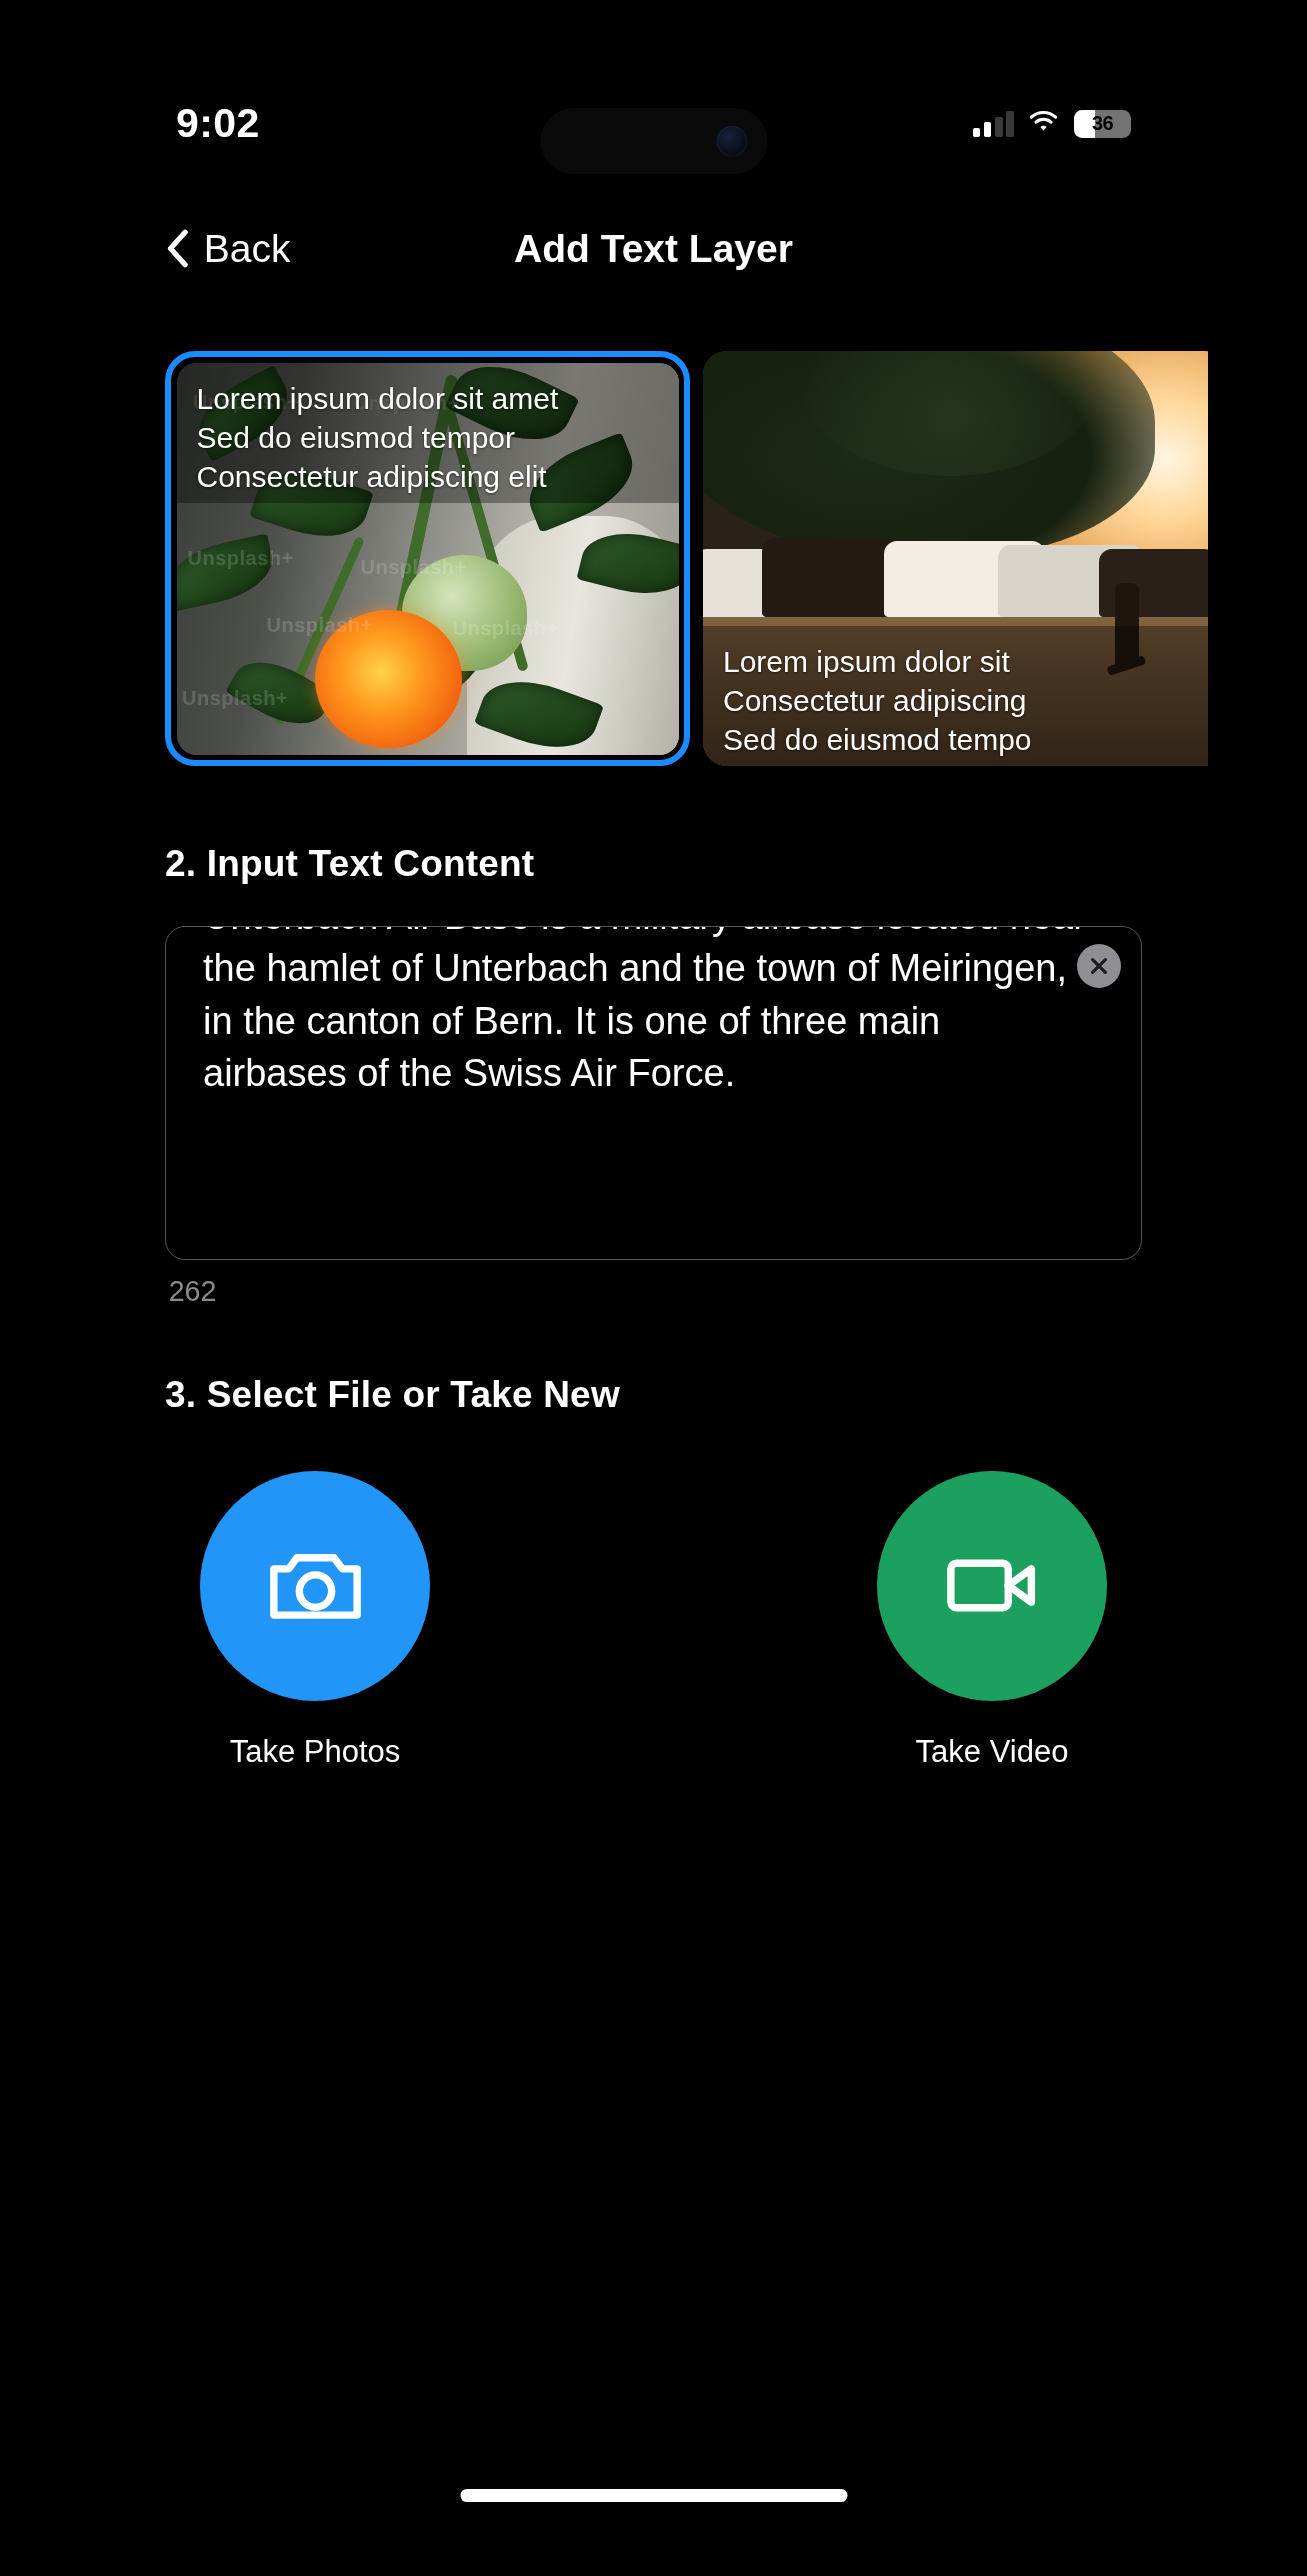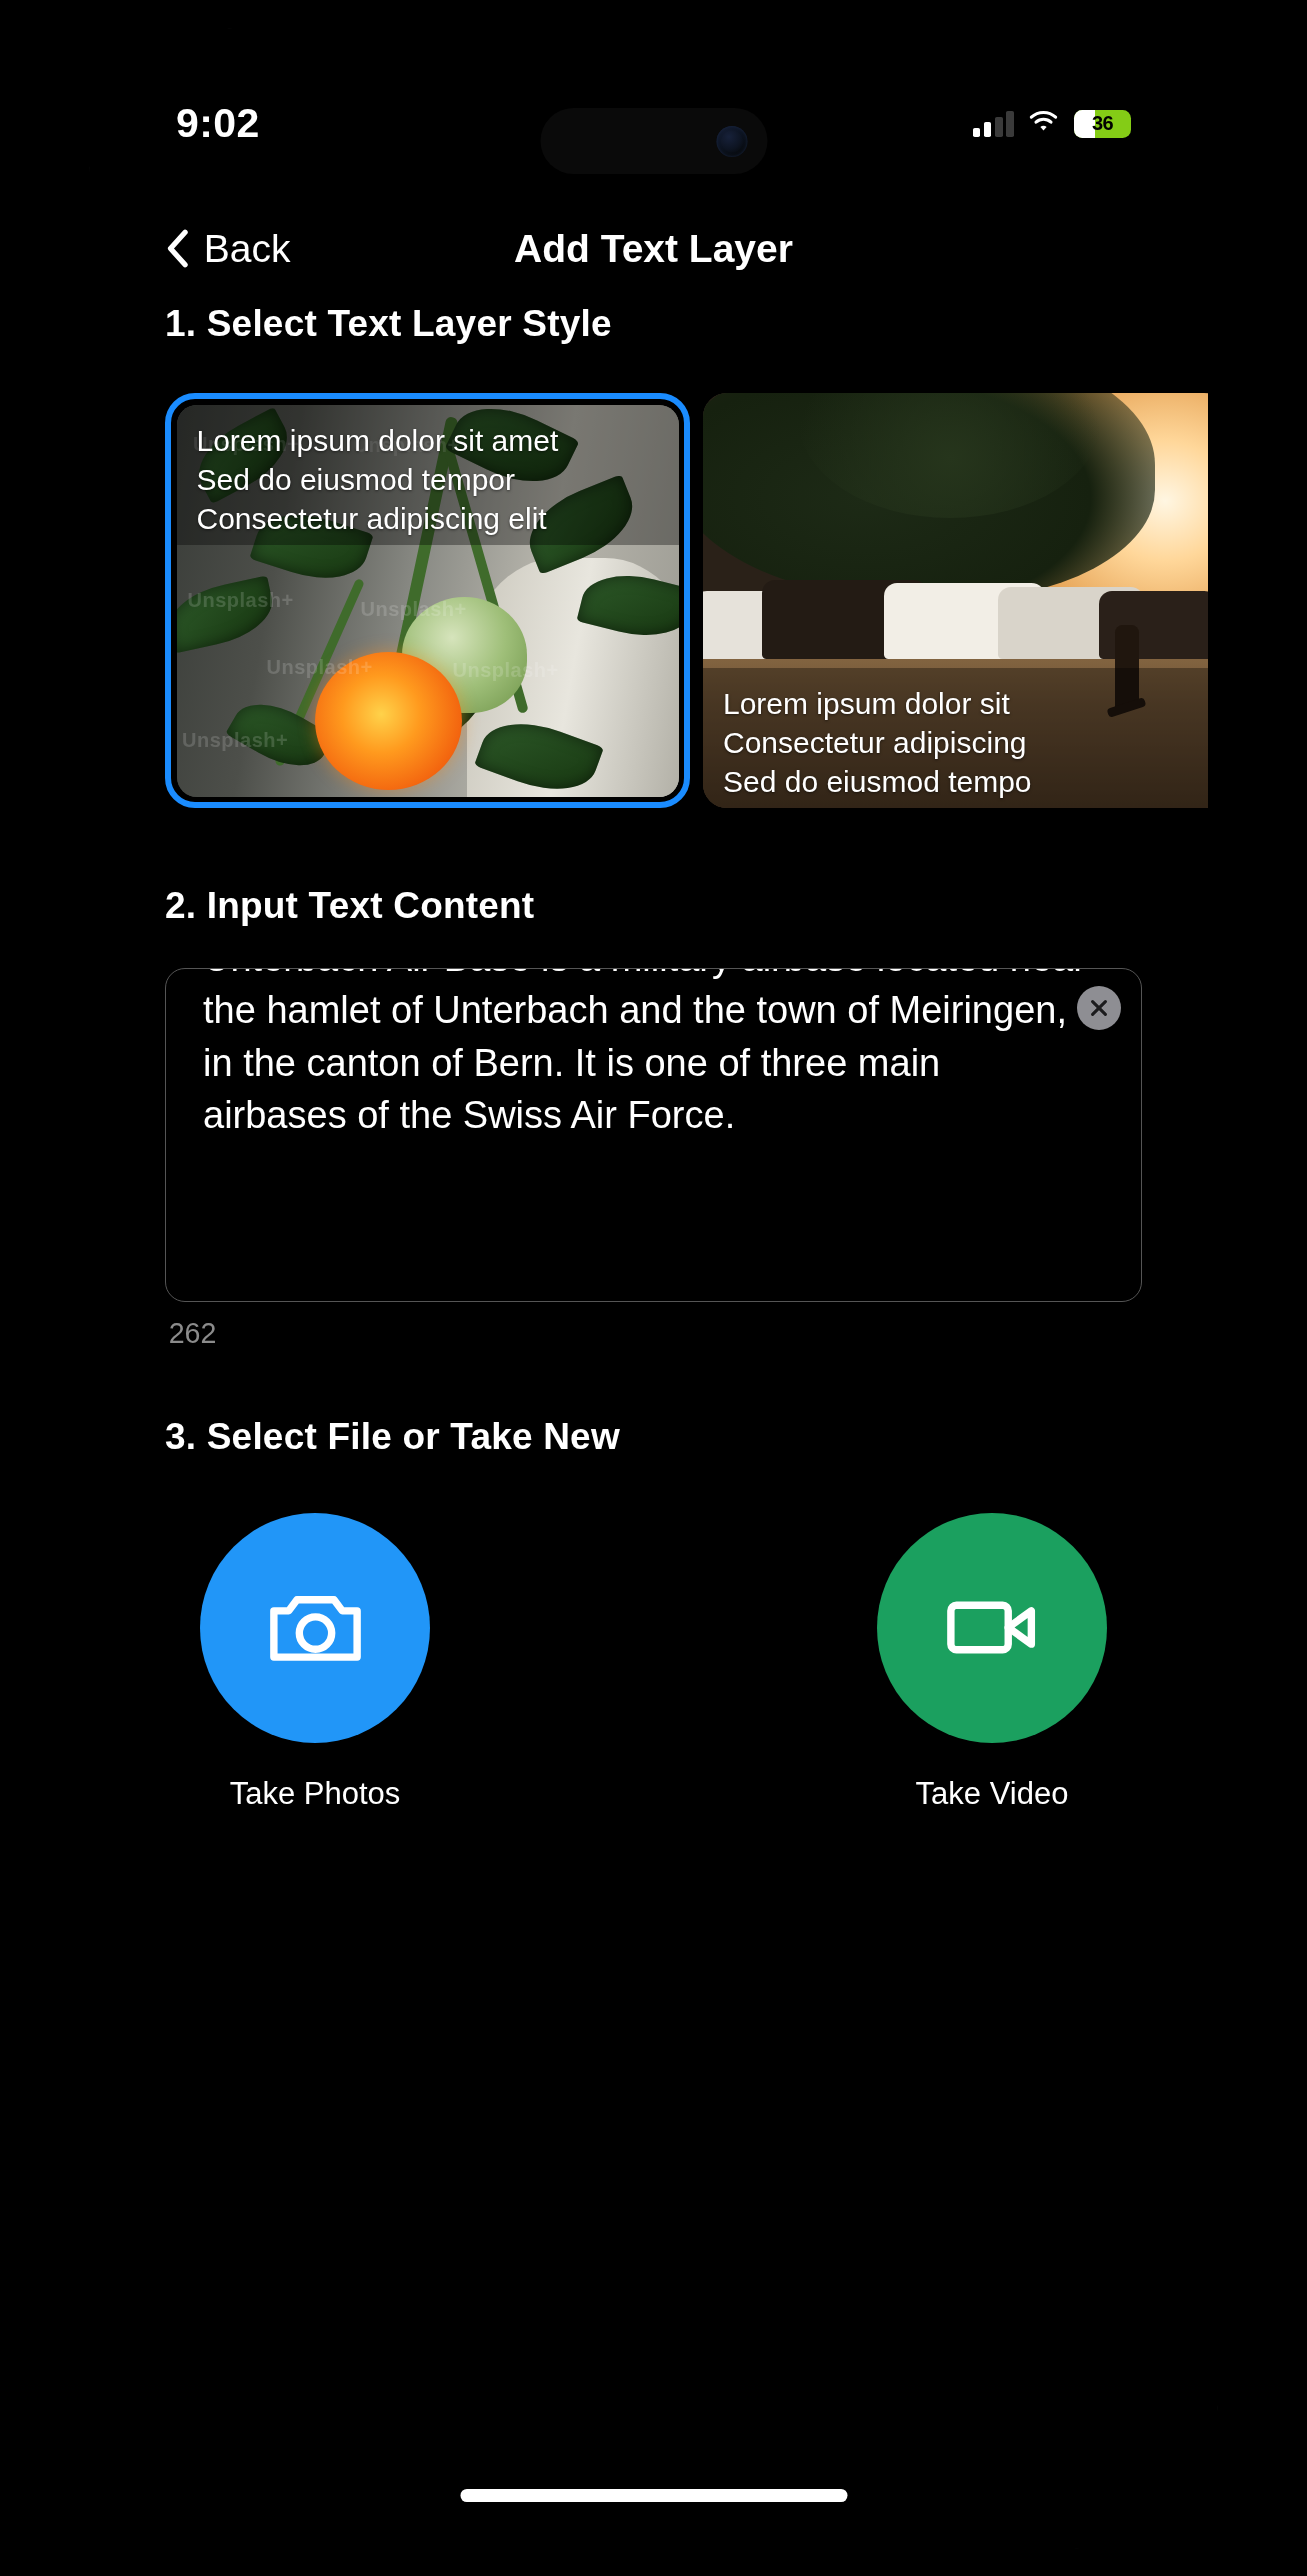--- a/index.html
+++ b/index.html
@@ -70,21 +70,21 @@
 
   .signal-bars { display:flex; align-items:flex-end; gap:3.7px; height:26px; }
   .signal-bars i { display:block; width:7.4px; border-radius:1.8px; background:#fff; }
   .signal-bars i:nth-child(1){ height:9.2px; }
   .signal-bars i:nth-child(2){ height:14.7px; }
   .signal-bars i:nth-child(3){ height:20px; background:#3a3a3a; }
   .signal-bars i:nth-child(4){ height:26px; background:#3a3a3a; }
 
   .battery {
     position:relative; width:57px; height:28px;
-    border-radius:8.3px; background:#84cc16; display:flex; align-items:center;
+    border-radius:8.3px; background:#737373; display:flex; align-items:center;
     overflow:hidden;
   }
   .battery .fill { position:absolute; left:0; top:0; bottom:0; width:36%; background:#fff; }
   .battery .num {
     position:relative; width:100%; text-align:center;
     font-size:20px; font-weight:700; color:#000; letter-spacing:-0.5px;
   }
 
   
   #nav-bar {
@@ -295,21 +295,20 @@
               <path d="M12 2L3 12l9 10" stroke="#fff" stroke-width="3.2" stroke-linecap="round" stroke-linejoin="round"></path>
             </svg>
           </span>
           <span id="back-label">Back</span>
         </div>
         <div id="screen-title">Add Text Layer</div>
       </div>
 
       <div id="content">
 
-        <div class="section-heading">1. Select Text Layer Style</div>
 
         <div id="style-picker">
 
           <div class="style-card selected">
             <div class="card-inner">
               <div class="card-photo photo-plant">
                 <div class="wall"></div>
                 <div class="pot"></div>
                 <div class="stem" style="left:238px;top:9.2px;width:12px;height:304px;transform:rotate(12deg);"></div>
                 <div class="stem" style="left:304px;top:37px;width:10px;height:276px;transform:rotate(-16deg);"></div>

